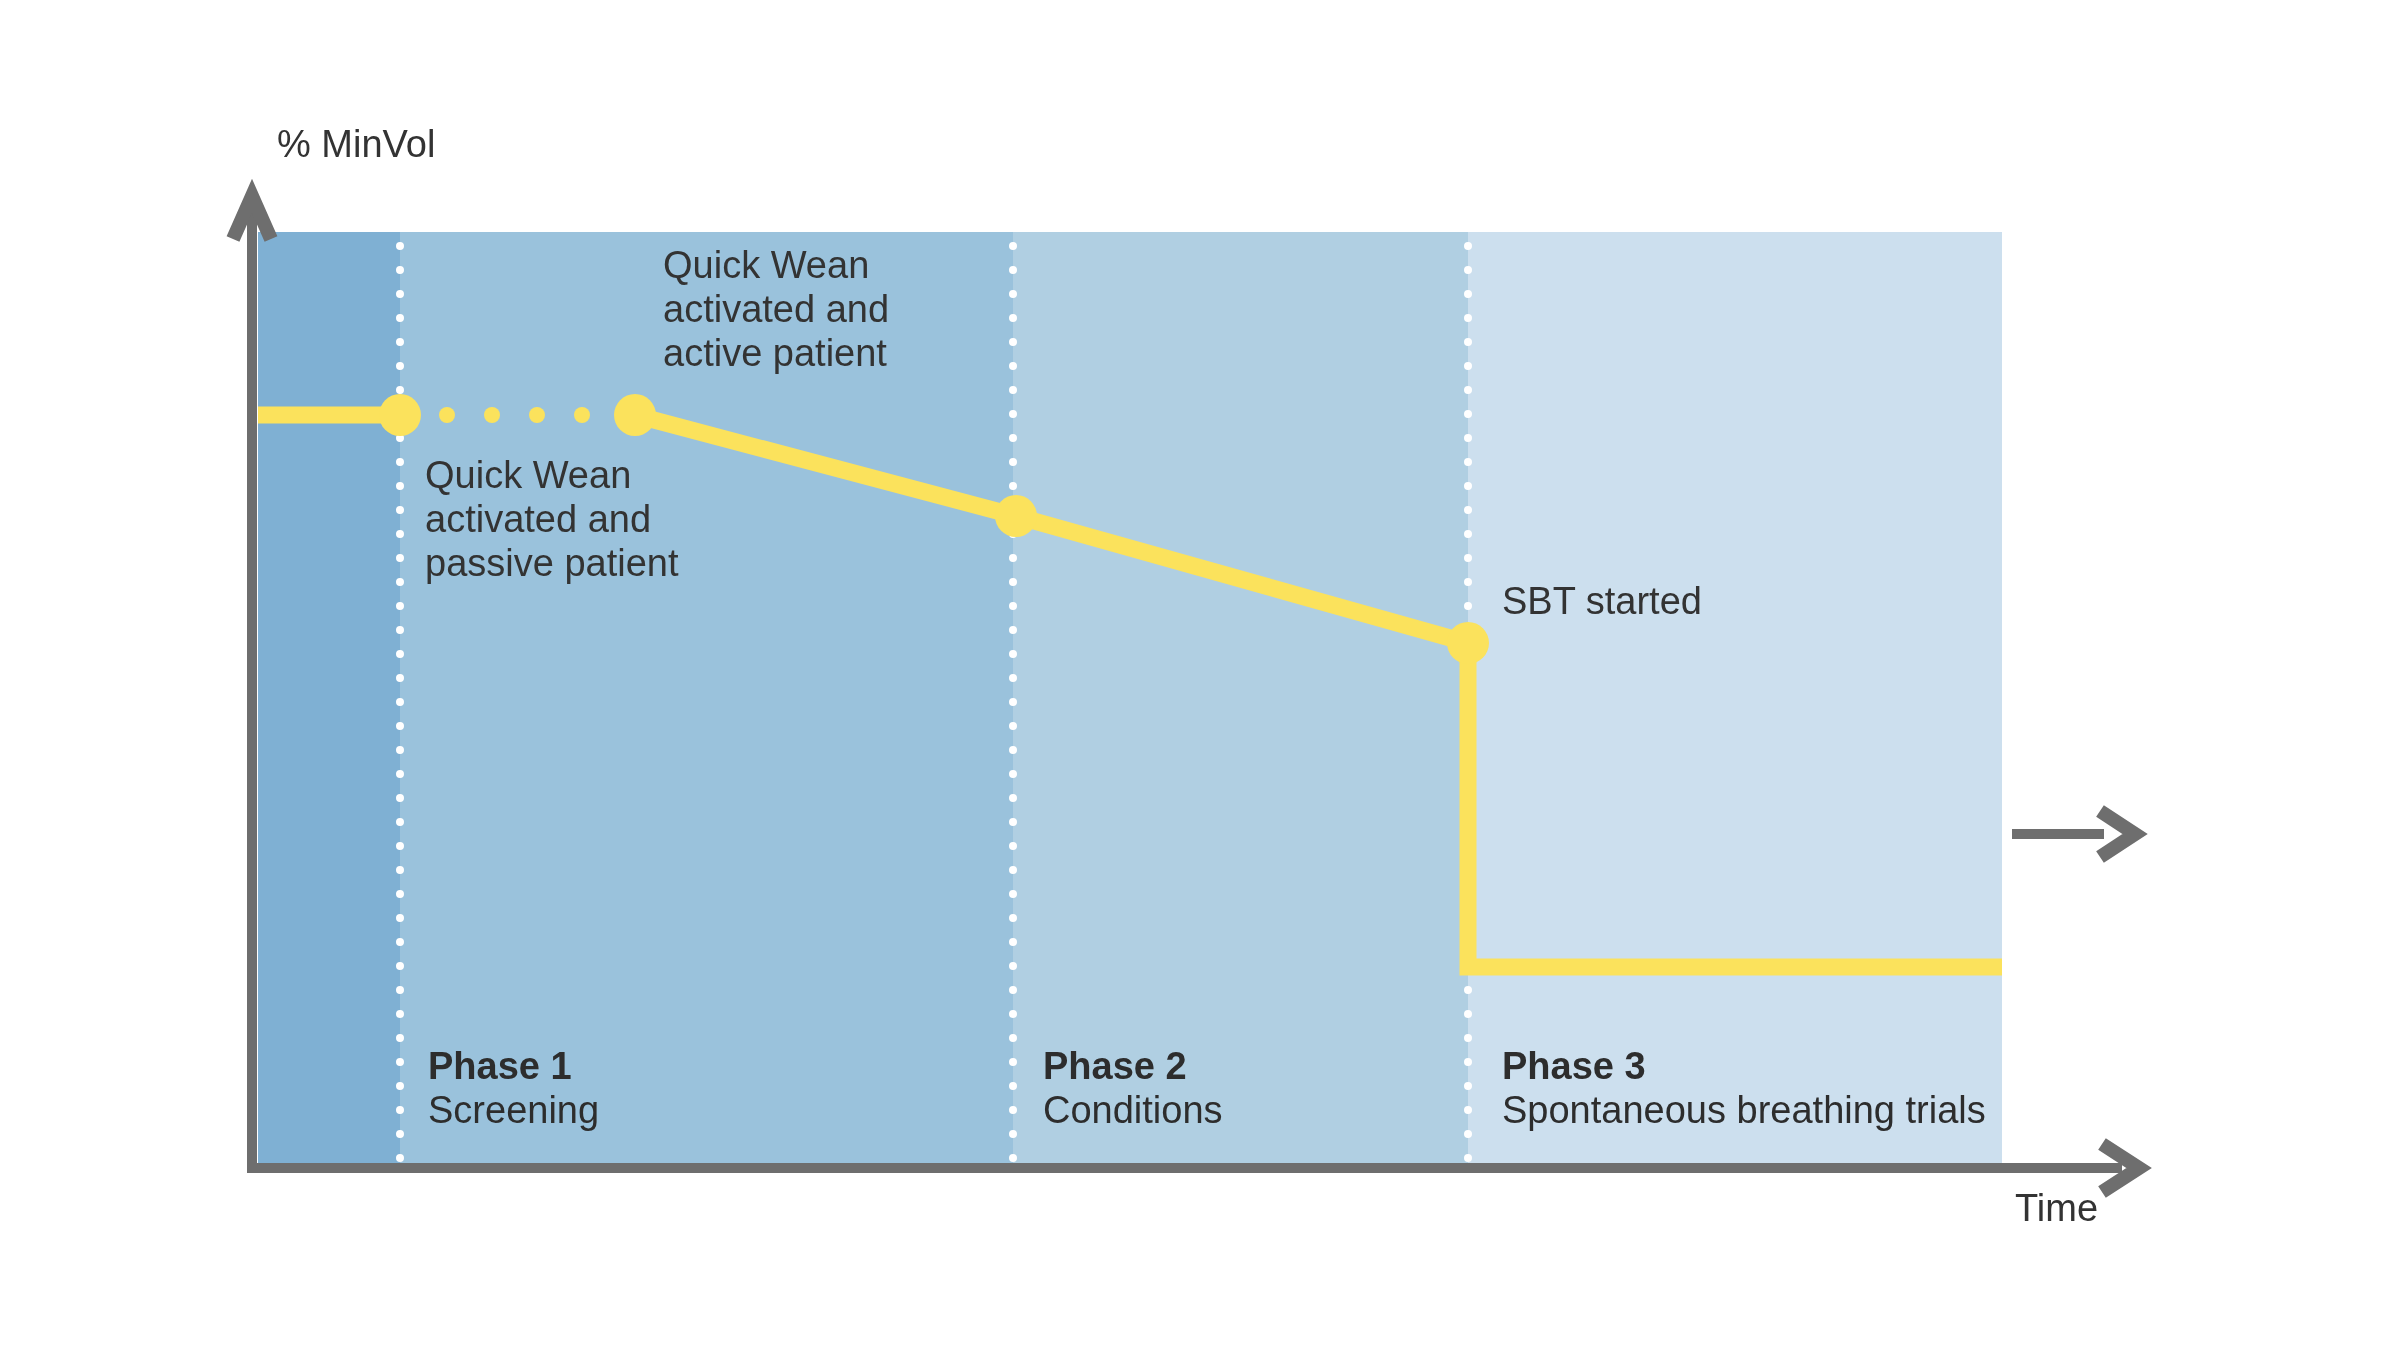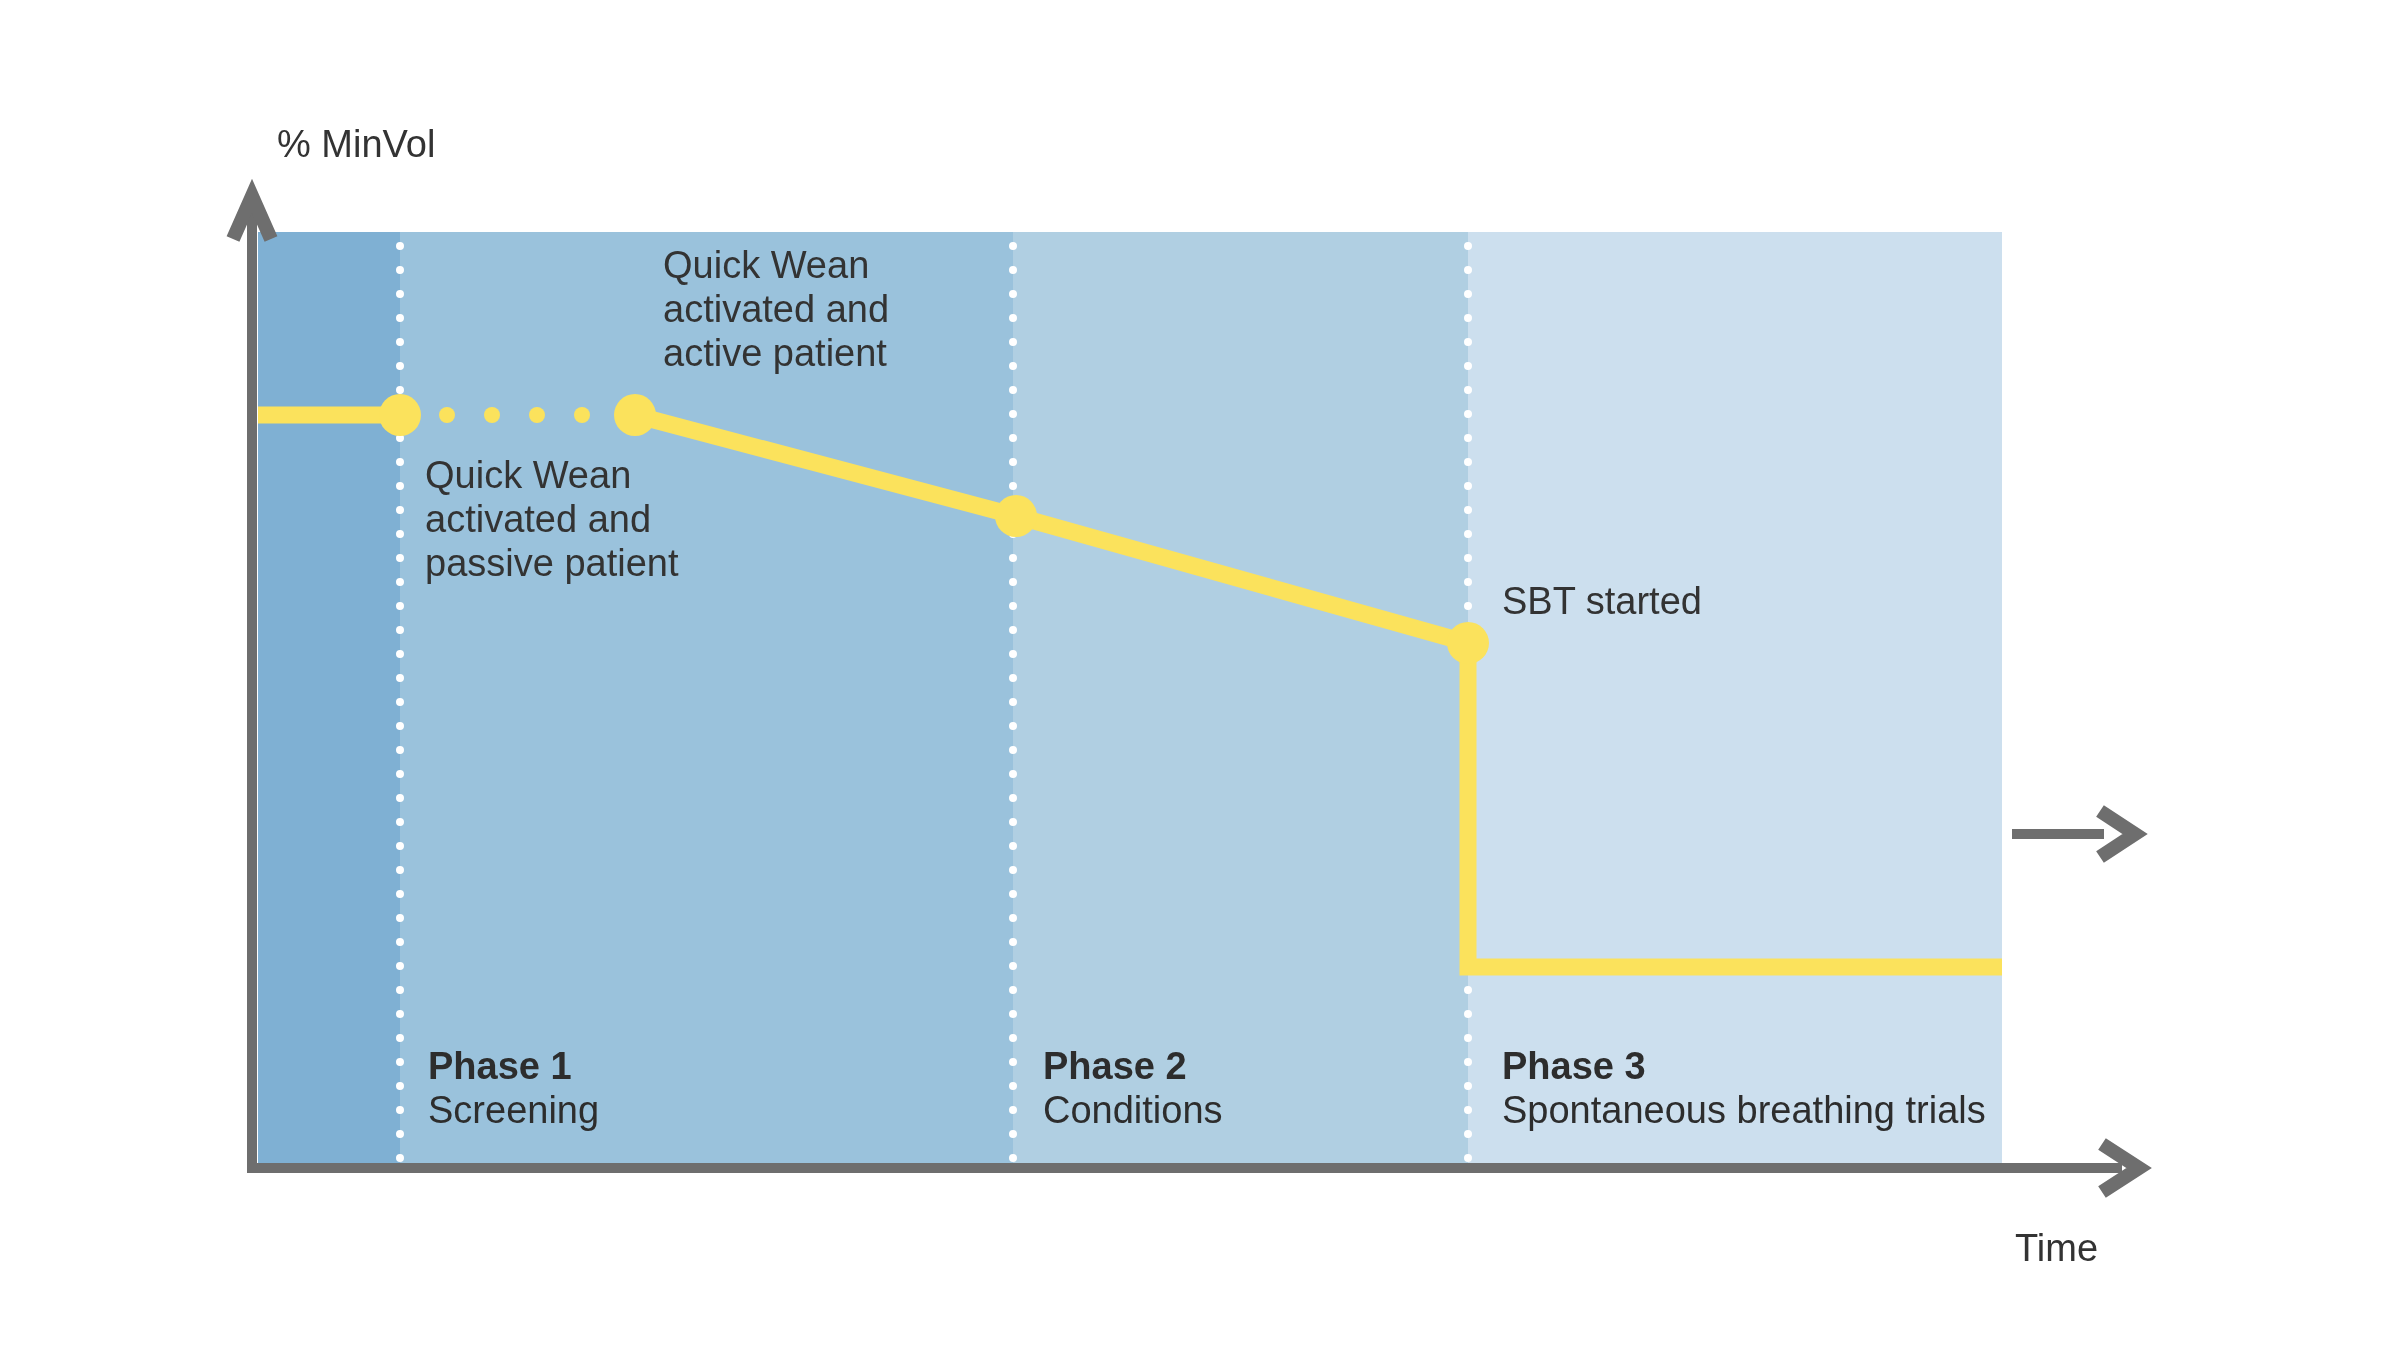--- a/index.html
+++ b/index.html
@@ -67,21 +67,21 @@
       <circle cx="1468" cy="643" r="21" fill="#fbe25c"></circle>
       <line x1="252" y1="1172" x2="252" y2="198" stroke="#6e6e6e" stroke-width="10"></line>
       <polyline points="233,239 252,196 271,239" fill="none" stroke="#6e6e6e" stroke-width="14" stroke-linejoin="miter"></polyline>
       <line x1="247" y1="1168" x2="2122" y2="1168" stroke="#6e6e6e" stroke-width="10"></line>
       <polyline points="2102,1144 2139,1168 2102,1192" fill="none" stroke="#6e6e6e" stroke-width="14" stroke-linejoin="miter"></polyline>
       <line x1="2012" y1="834" x2="2104" y2="834" stroke="#6e6e6e" stroke-width="10"></line>
       <polyline points="2100,811 2135,834 2100,857" fill="none" stroke="#6e6e6e" stroke-width="14" stroke-linejoin="miter"></polyline>
     </svg>
 
   <div class="lbl" style="left: 230px; top: 122px; margin-left: 47px;">% MinVol</div>
-  <div class="lbl" style="left: 2015px; top: 1186px; margin-top: 40px;">Time</div>
+  <div class="lbl" style="left: 2015px; top: 1186px;">Time</div>
 
   <div class="lbl" style="left: 425px; top: 453px;">Quick Wean
 activated and
 passive patient</div>
   <div class="lbl" style="left: 663px; top: 243px;">Quick Wean
 activated and
 active patient</div>
   <div class="lbl" style="left: 1502px; top: 579px;">SBT started</div>
 
   <div class="phase-label" style="left: 428px; top: 1044px;">

